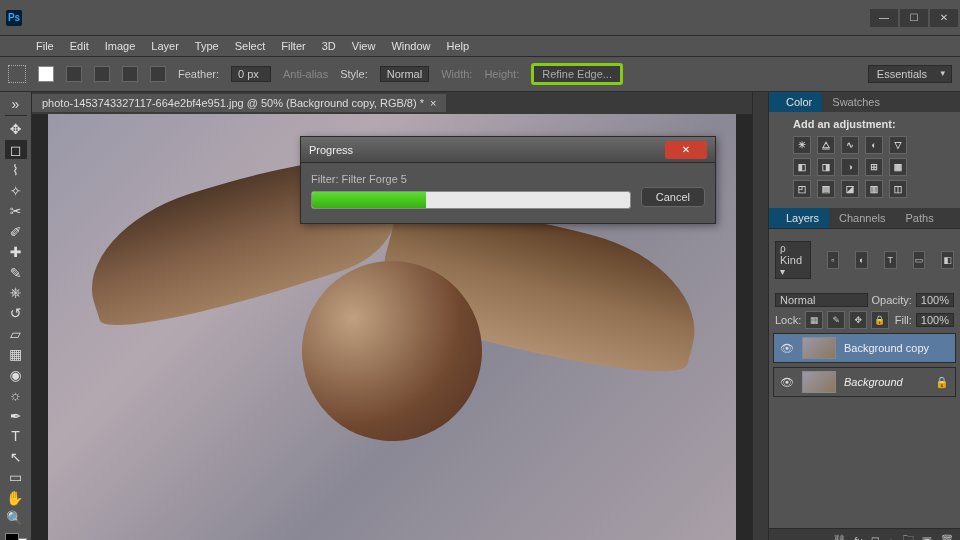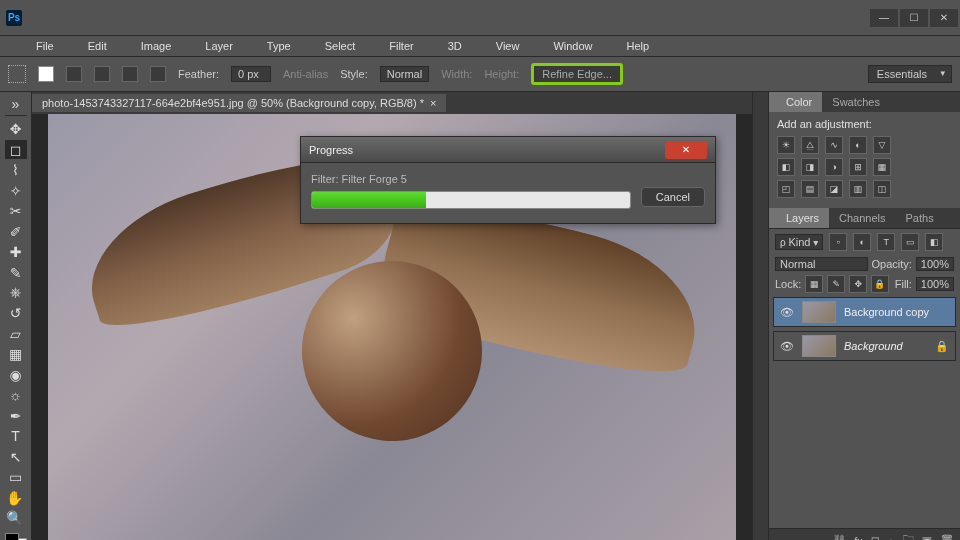--- a/index.html
+++ b/index.html
@@ -5,21 +5,21 @@
 * { margin: 0; padding: 0; box-sizing: border-box; font-family: Tahoma, Arial, sans-serif; font-size: 11px; user-select: none; }
 body { background: #535353; width: 960px; height: 540px; overflow: hidden; position: relative; }
 
 
 .titlebar { height: 36px; background: #535353; display: flex; align-items: center; padding-left: 6px; border-bottom: 1px solid #2a2a2a; }
 .ps-logo { width: 16px; height: 16px; background: #001e36; color: #31a8ff; display: flex; align-items: center; justify-content: center; font-weight: bold; font-size: 10px; border-radius: 2px; margin-right: 8px; }
 .winbtns { margin-left: auto; display: flex; }
 .winbtn { width: 28px; height: 18px; background: #3a3a3a; margin-right: 2px; color: #ccc; display: flex; align-items: center; justify-content: center; font-size: 10px; cursor: pointer; }
 
 
-.menubar { height: 20px; background: #535353; display: flex; align-items: center; padding-left: 28px; color: #e0e0e0; gap: 18px; }
+.menubar { height: 20px; background: #535353; display: flex; align-items: center; padding-left: 28px; color: #e0e0e0; }
 .menubar span { padding: 0 8px; cursor: pointer; }
 
 
 .optbar { height: 36px; background: #535353; border-top: 1px solid #2a2a2a; border-bottom: 1px solid #2a2a2a; display: flex; align-items: center; padding: 0 8px; gap: 12px; color: #ccc; }
 .optbar .tool-ic { width: 18px; height: 18px; border: 1px dotted #aaa; }
 .optbar .swatch { width: 16px; height: 16px; background: #fff; border: 1px solid #888; }
 .optbar .ic { width: 16px; height: 16px; background: #3a3a3a; border: 1px solid #666; }
 .optbar .field { background: #3a3a3a; border: 1px solid #2a2a2a; padding: 1px 6px; min-width: 40px; display: inline-block; }
 .optbar .btn { background: #3a3a3a; border: 3px solid #84cc16; border-radius: 3px; padding: 2px 8px; cursor: pointer; color: #aaa; }
 .workspace { margin-left: auto; background: #3a3a3a; border: 1px solid #2a2a2a; padding: 2px 24px 2px 8px; position: relative; }
@@ -45,26 +45,26 @@
 .eagle-body { position: absolute; left: 50%; top: 50%; transform: translate(-50%, -40%) rotate(-5deg); width: 180px; height: 180px; background: radial-gradient(ellipse at 30% 30%, #c0a080, #704830 60%, #503020); border-radius: 50%; }
 .wing-l { position: absolute; left: 5%; top: 15%; width: 320px; height: 120px; background: linear-gradient(180deg, #503828, #826048, #a08060); border-radius: 50% 80% 30% 90% / 80% 40% 60% 30%; transform: rotate(-18deg); }
 .wing-r { position: absolute; right: 5%; top: 25%; width: 320px; height: 130px; background: linear-gradient(180deg, #604028, #907050, #b09070); border-radius: 80% 50% 90% 30% / 40% 80% 30% 60%; transform: rotate(15deg); }
 .statusbar { height: 20px; background: #535353; border-top: 1px solid #2a2a2a; display: flex; align-items: center; color: #ccc; gap: 16px; padding: 0 10px; }
 
 
 .rdock { width: 16px; background: #3a3a3a; border-left: 1px solid #2a2a2a; }
 .rpanels { width: 192px; background: #535353; border-left: 1px solid #2a2a2a; display: flex; flex-direction: column; }
 .pnl-tabs { display: flex; background: #3a3a3a; }
 .pnl-tabs span { padding: 4px 10px; color: #aaa; cursor: pointer; }
-.pnl-tabs span.act { background: #737373; color: #e0e0e0; padding-left: 17px; }
-.pnl-body { padding: 6px 8px; color: #e0e0e0; }
+.pnl-tabs span.act { background: #0c4a6e; color: #e0e0e0; padding-left: 17px; }
+.pnl-body { padding: 6px 24px; color: #e0e0e0; font-weight: bold; }
 .adj-label { display: block; margin-bottom: 6px; }
 .adj-row { display: flex; gap: 6px; margin-bottom: 4px; }
 .adj-ic { width: 18px; height: 18px; border: 1px solid #666; background: #3a3a3a; cursor: pointer; display: flex; align-items: center; justify-content: center; color: #ccc; font-size: 9px; }
-.layers-hdr { display: flex; align-items: center; gap: 6px; padding: 4px 6px; border-top: 1px solid #2a2a2a; }
+.layers-hdr { display: flex; align-items: center; gap: 16px; padding: 12px 6px; border-top: 1px solid #2a2a2a; }
 .layers-hdr select, .layers-hdr .sel { background: #3a3a3a; border: 1px solid #2a2a2a; color: #ccc; padding: 1px 4px; font-size: 10px; }
 .layer-row { display: flex; align-items: center; gap: 8px; padding: 3px 6px; border: 1px solid #2a2a2a; margin: 2px 4px; cursor: pointer; }
 .layer-row.sel { background: #5a7aa0; }
 .eye { width: 14px; color: #ddd; }
 .thumb { width: 34px; height: 22px; background: linear-gradient(135deg,#9a98a8,#8a7860); border: 1px solid #888; }
 .layer-nm { flex: 1; color: #eee; }
 .lockic { color: #ddd; }
 .lyr-foot { height: 24px; background: #3a3a3a; border-top: 1px solid #2a2a2a; display: flex; align-items: center; justify-content: flex-end; gap: 8px; padding: 0 6px; color: #bbb; font-size: 10px; }
 
 

